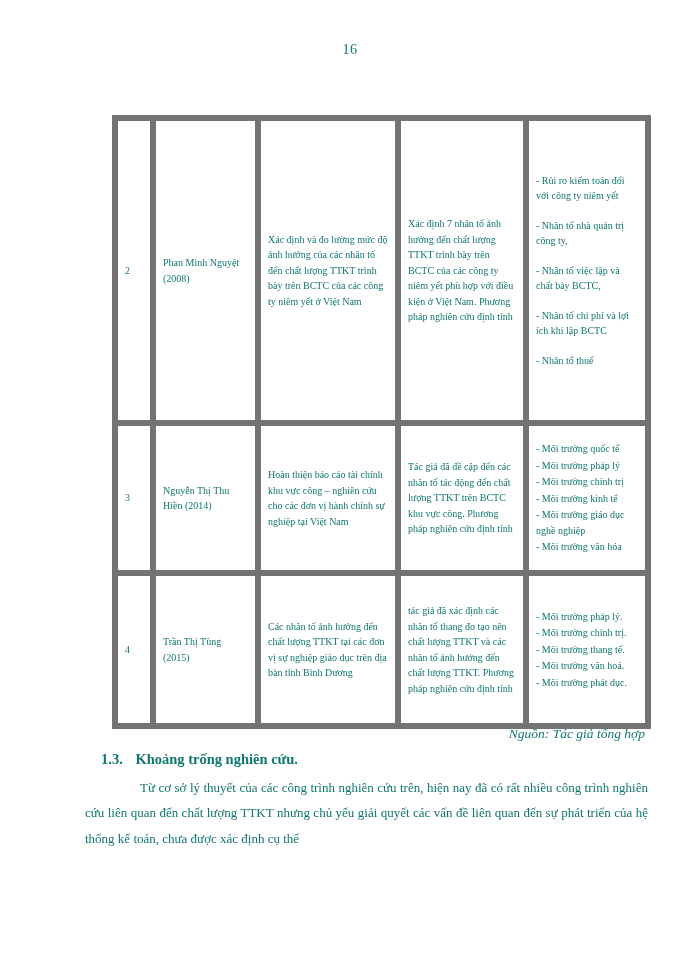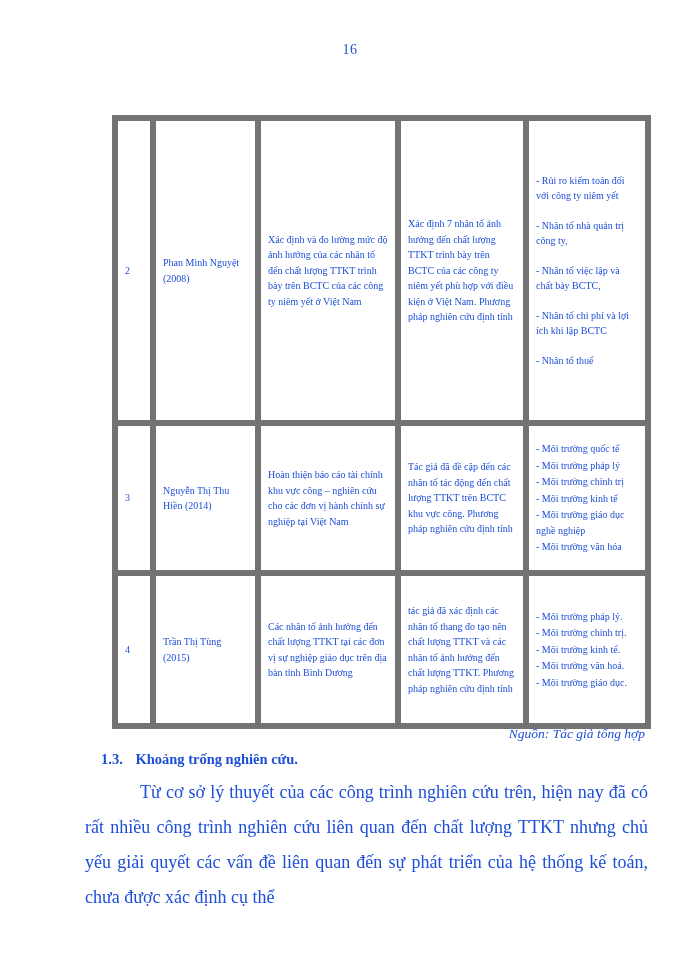--- a/index.html
+++ b/index.html
@@ -6,21 +6,21 @@
     margin: 0;
     padding: 0;
     background: #ffffff;
   }
   .page {
     position: relative;
     width: 700px;
     height: 960px;
     background: #ffffff;
     font-family: "Liberation Serif", "DejaVu Serif", serif;
-    color: #1d4ed8;
+    color: #0f766e;
     overflow: hidden;
   }
   .page-number {
     position: absolute;
     top: 42px;
     left: 0;
     width: 100%;
     text-align: center;
     font-size: 14px;
     letter-spacing: 0.5px;
@@ -67,21 +67,21 @@
     font-weight: bold;
     font-size: 14.5px;
   }
   .section-heading .sec-title { margin-left: 9px; }
   .body-paragraph {
     position: absolute;
     top: 775px;
     left: 85px;
     width: 563px;
     margin: 0;
-    font-size: 18px;
+    font-size: 13px;
     line-height: 1.95;
     text-align: justify;
     text-indent: 55px;
   }
 </style>
 </head>
 <body>
 
 <div class="page">
 
@@ -129,23 +129,23 @@
       </tr>
       <tr class="row-4">
         <td class="col-no">4</td>
         <td class="col-author">Trần Thị Tùng (2015)</td>
         <td class="col-desc">Các nhân tố ảnh hưởng đến chất lượng TTKT tại các đơn vị sự nghiệp giáo dục trên địa bàn tỉnh Bình Dương</td>
         <td class="col-find">tác giả đã xác định các nhân tố thang đo tạo nên chất lượng TTKT và các nhân tố ảnh hưởng đến chất lượng TTKT. Phương pháp nghiên cứu định tính</td>
         <td class="col-fact">
           <div class="factors tight">
               <div class="f-item">- Môi trường pháp lý.</div>
               <div class="f-item">- Môi trường chính trị.</div>
-              <div class="f-item">- Môi trường kinh tế.</div>
+              <div class="f-item">- Môi trường thang tế.</div>
               <div class="f-item">- Môi trường văn hoá.</div>
-              <div class="f-item">- Môi trường giáo dục.</div>
+              <div class="f-item">- Môi trường phát dục.</div>
             </div>
         </td>
       </tr>
     </tbody>
   </table>
 
   <div class="source-note">Nguồn: Tác giả tổng hợp</div>
 
   <div class="section-heading">
     <span class="sec-number">1.3.</span>

